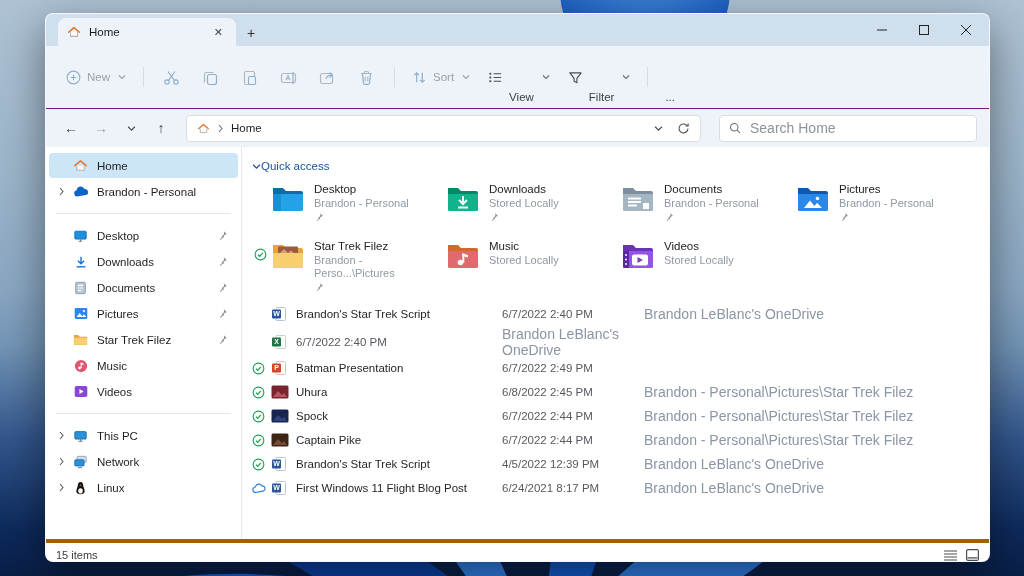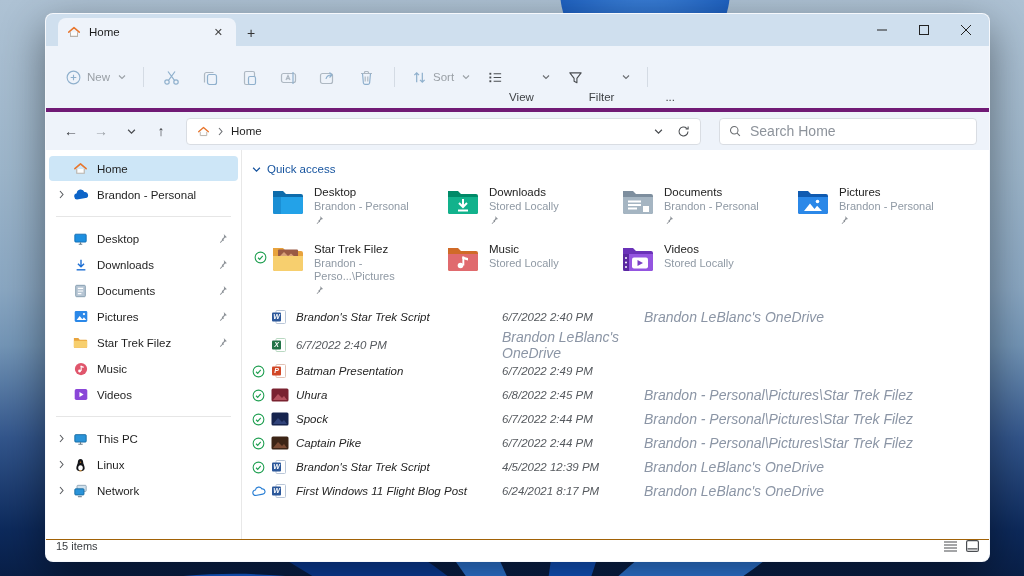--- a/index.html
+++ b/index.html
@@ -22,21 +22,21 @@
   .tab { margin-left:12px; height:28px; width:178px; background:#eef3fa; border-radius:8px 8px 0 0;
     display:flex; align-items:center; padding:0 9px; gap:8px; font-size:11.5px; color:#1b1b1b; }
   .tab-title { flex:1; }
   .tab-close { color:#444; font-size:11px; padding:1px 4px; border-radius:3px; }
   .newtab-btn { width:30px; height:26px; display:flex; align-items:center; justify-content:center;
     color:#333; font-size:14px; }
   .win-controls { position:absolute; right:2px; top:0; height:31px; display:flex; }
   .win-btn { width:42px; height:31px; display:flex; align-items:center; justify-content:center; color:#222; }
   
   .toolbar { flex:0 0 37px; display:flex; align-items:center; padding:0 12px; gap:2px;
-    border-bottom:4px solid #701a75; }
+    border-bottom:1px solid #701a75; }
   .tb-btn { display:flex; align-items:center; gap:6px; padding:5px 8px; border-radius:4px; font-size:11.5px; }
   .tb-icon-btn { padding:5px 10px; display:flex; align-items:center; }
   .tb-sep { width:1px; height:20px; background:#d4dbe4; margin:0 7px; }
   .lbl-dim { color:#9aa0a6; }
   .lbl-dark { color:#3f4246;margin-top:40px; }
   .chev { display:inline-flex; color:#8d9298; margin-left:2px; }
   
   .addressbar { flex:0 0 38px; display:flex; align-items:center; padding:0 12px; gap:4px; }
   .nav-btn { width:26px; height:26px; display:flex; align-items:center; justify-content:center;
     color:#3a3d41; font-size:14px; border-radius:4px; }
@@ -54,40 +54,40 @@
   .side-row { height:25px; display:flex; align-items:center; padding:0 10px 0 6px; gap:3px; margin:1px 3px;
     border-radius:4px; }
   .side-row.selected { background:#cde6f7; }
   .side-chev { width:13px; display:flex; justify-content:center; color:#5a5d61; }
   .side-chev.empty { visibility:hidden; }
   .side-ico { width:17px; height:16px; margin:0 5px 0 1px; display:flex; align-items:center; justify-content:center; }
   .side-pin { margin-left:auto; display:flex; }
   .side-div { height:1px; background:#e6e6e6; margin:9px 10px; }
   
   .content { flex:1; padding:8px 0 0 10px; overflow:hidden; font-size:11.5px; }
-  .sec-head { display:flex; align-items:center; gap:6px; color:#15539e; height:22px; }
+  .sec-head { display:flex; align-items:center; gap:0; color:#15539e; height:22px; }
   .sec-chev { display:inline-flex; color:#15539e; }
   
   .tiles { display:grid; grid-template-columns:repeat(4,175px); row-gap:9px; margin:5px 0 8px 2px; }
   .tile { position:relative; display:flex; gap:9px; padding-left:17px; min-height:48px; }
   .tile-sync { position:absolute; left:0; top:9px; display:flex; }
   .tile-icon { flex:0 0 34px; height:28px; margin-top:3px; }
   .tile-name { color:#232323; line-height:14px; }
   .tile-sub { color:#8f99a4; font-size:11px; line-height:13px; margin-top:1px; }
   .tile-pin { margin-top:2px; display:inline-flex; }
   
-  .rows { margin:3px 0 6px 0;font-style:italic; }
+  .rows { margin:3px 0 6px 0; }
   .filerow { display:grid; grid-template-columns:19px 25px 206px 142px 1fr; align-items:center; height:24px; }
   .fr-status { display:flex; }
   .fr-icon { display:flex; }
   .fr-name { color:#262626; }
   .fr-date { color:#55595e; }
   .fr-loc { color:#8b95a5; font-size:14px; }
   
-  .statusbar { flex:0 0 22px; border-top:1px solid #a16207; background:#fff; display:flex; align-items:flex-start;
+  .statusbar { flex:0 0 22px; border-top:4px solid #a16207; background:#fff; display:flex; align-items:flex-end;
     padding:0 10px; font-size:11px; color:#3a3d41; }
   .status-icons { margin-left:auto; display:flex; gap:9px; align-items:center; }
   svg { display:block; }
 </style>
 </head>
 <body>
 
 <div>
   <div class="blob-top"></div>
   <svg class="bloom" width="1024" height="240" viewBox="0 0 1024 240">
@@ -445,43 +445,43 @@
         </span>
         <span>This PC</span>
       </div>
       <div class="side-row">
         <span class="side-chev">
           <svg width="7" height="9" viewBox="0 0 7 9">
               <path d="M2 1l3 3.5L2 8" stroke="#5a5d61" stroke-width="1.1" fill="none"></path>
             </svg>
         </span>
         <span class="side-ico">
+          <svg width="15" height="14" viewBox="0 0 16 16">
+              <rect x="4" y="1.5" width="10.5" height="7" rx="1" fill="#cfe0ec" stroke="#8aa2b5" stroke-width="1"></rect>
+              <rect x="1.5" y="5.5" width="10.5" height="7" rx="1" fill="#2a93d8" stroke="#14679e" stroke-width="1"></rect>
+              <path d="M5 14.5h4.5" stroke="#6a7c8a" stroke-width="1.2"></path>
+            </svg>
+        </span>
+        <span>Network</span>
+      </div>
+      <div class="side-row">
+        <span class="side-chev">
+          <svg width="7" height="9" viewBox="0 0 7 9">
+              <path d="M2 1l3 3.5L2 8" stroke="#5a5d61" stroke-width="1.1" fill="none"></path>
+            </svg>
+        </span>
+        <span class="side-ico">
           <svg width="13" height="14" viewBox="0 0 14 16">
               <path d="M7 1C4.8 1 4 2.8 4 4.6c0 2.2-1.8 4.2-1.8 7C2.2 14 4.3 15 7 15s4.8-1 4.8-3.4c0-2.8-1.8-4.8-1.8-7C10 2.8 9.2 1 7 1Z" fill="#15161a"></path>
               <ellipse cx="7" cy="11.2" rx="2.6" ry="3" fill="#fff"></ellipse>
               <path d="M5 15l1.4-1h1.2L9 15z" fill="#e8962d"></path>
               <path d="M6 4.8l1-.7 1 .7-1 .7z" fill="#e8962d"></path>
             </svg>
         </span>
         <span>Linux</span>
-      </div>
-      <div class="side-row">
-        <span class="side-chev">
-          <svg width="7" height="9" viewBox="0 0 7 9">
-              <path d="M2 1l3 3.5L2 8" stroke="#5a5d61" stroke-width="1.1" fill="none"></path>
-            </svg>
-        </span>
-        <span class="side-ico">
-          <svg width="15" height="14" viewBox="0 0 16 16">
-              <rect x="4" y="1.5" width="10.5" height="7" rx="1" fill="#cfe0ec" stroke="#8aa2b5" stroke-width="1"></rect>
-              <rect x="1.5" y="5.5" width="10.5" height="7" rx="1" fill="#2a93d8" stroke="#14679e" stroke-width="1"></rect>
-              <path d="M5 14.5h4.5" stroke="#6a7c8a" stroke-width="1.2"></path>
-            </svg>
-        </span>
-        <span>Network</span>
       </div>
     </aside>
 
     <div class="content">
 
       <div class="sec-head">
         <span class="sec-chev">
             <svg width="9" height="9" viewBox="0 0 8 8">
               <path d="M1 2.5l3 3 3-3" stroke="#15539e" stroke-width="1.1" fill="none"></path>
             </svg>

